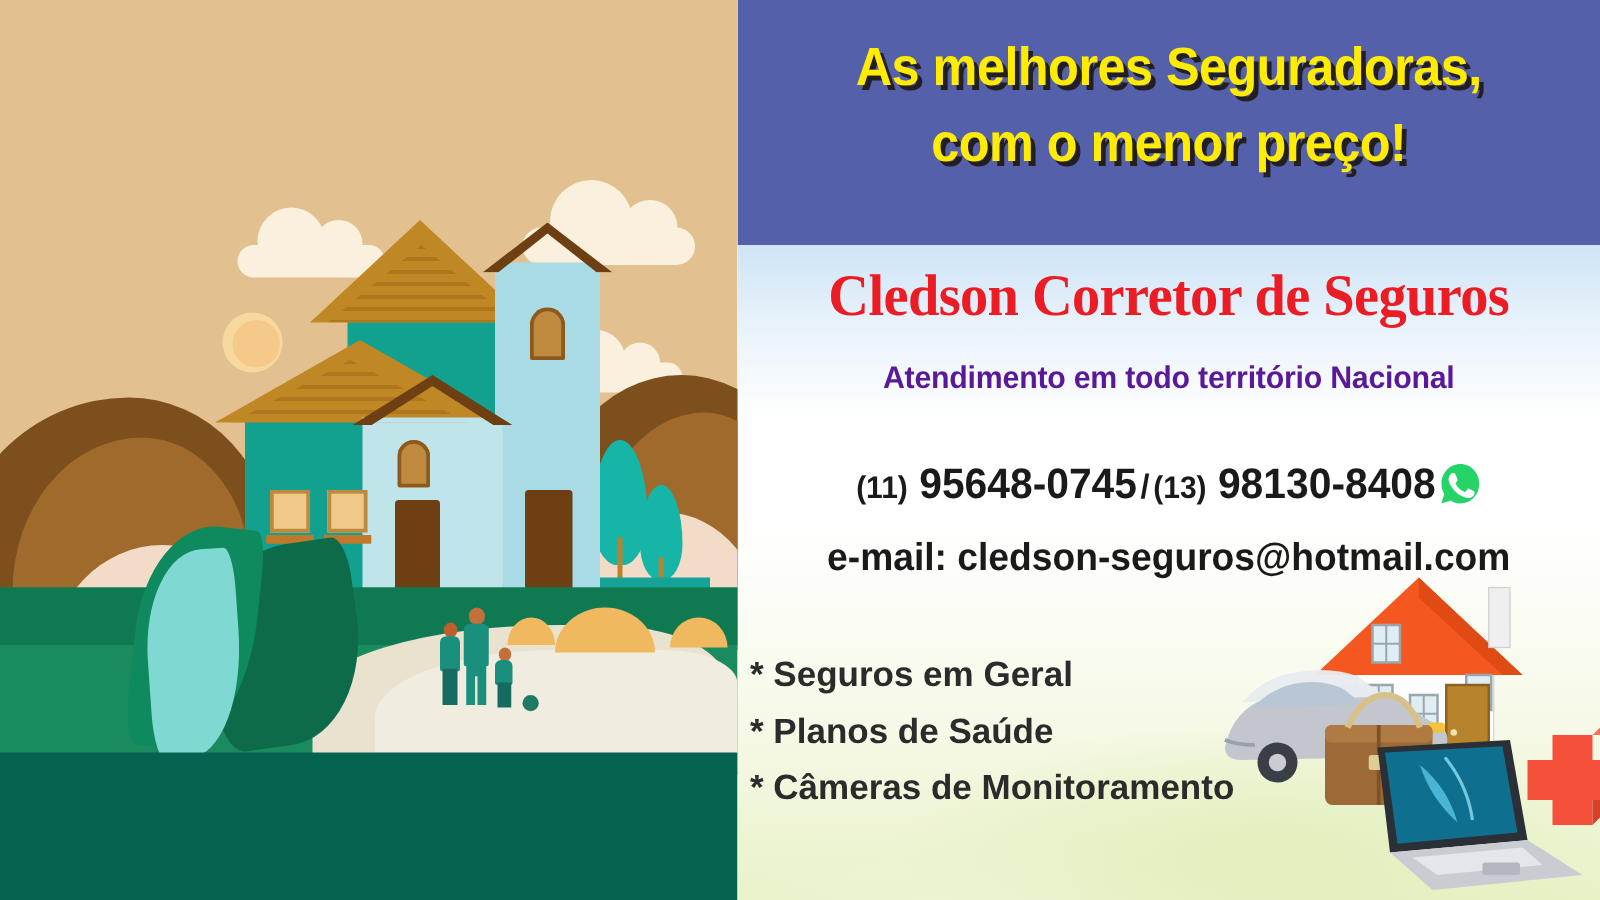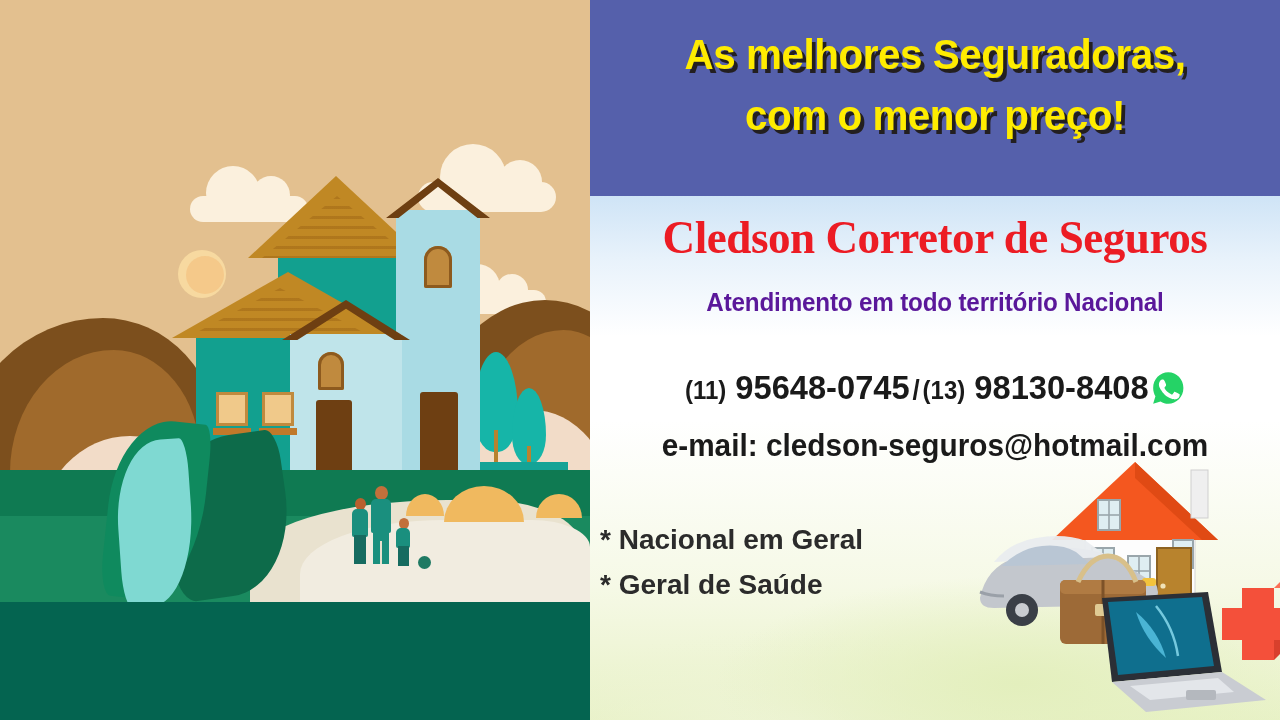--- a/index.html
+++ b/index.html
@@ -506,22 +506,23 @@
             <path d="M24.3 18.5c-.7-1.6-1.4-1.6-2.1-1.7h-1.8c-.6 0-1.6.2-2.5 1.2-.9 1-3.3 3.2-3.3 7.8s3.4 9.1 3.9 9.7c.5.6 6.6 10.5 16.2 14.3 8 3.1 9.6 2.5 11.3 2.4 1.7-.2 5.6-2.3 6.4-4.5.8-2.2.8-4.1.6-4.5-.2-.4-.9-.6-1.8-1.1-.9-.5-5.6-2.7-6.4-3-.9-.3-1.5-.5-2.1.5-.6 1-2.4 3-2.9 3.6-.5.6-1.1.7-2 .2-.9-.5-3.9-1.4-7.5-4.6-2.8-2.5-4.6-5.5-5.2-6.4-.5-.9-.1-1.4.4-1.9.4-.4.9-1.1 1.4-1.6.5-.5.6-.9.9-1.5.3-.6.2-1.1 0-1.6-.2-.5-2-4.8-2.7-6.5z" fill="#ffffff"></path>
           </svg></span>
     </div>
 
     <div class="email">
       <span>e-mail:</span>
       <span>cledson-seguros@hotmail.com</span>
     </div>
 
     <div class="services">
-      <div>* Nacional em Geral</div>
-      <div>* Geral de Saúde</div>
+      <div>* Seguros em Geral</div>
+      <div>* Planos de Saúde</div>
+      <div>* Câmeras de Monitoramento</div>
     </div>
 
     <svg class="cluster" viewBox="0 0 690 720">
 
       <g>
         <rect x="495" y="520" width="110" height="105" fill="#fdfdfd" stroke="#d4d4d4" stroke-width="1"></rect>
         <polygon points="545,462 628,540 462,540" fill="#f4571f"></polygon>
         <polygon points="545,462 628,540 612,540 545,478" fill="#e04a14"></polygon>
         <rect x="601" y="470" width="17" height="48" fill="#efefef" stroke="#cfcfcf" stroke-width="1"></rect>
         <rect x="487" y="618" width="126" height="14" fill="#c9c9c9"></rect>

